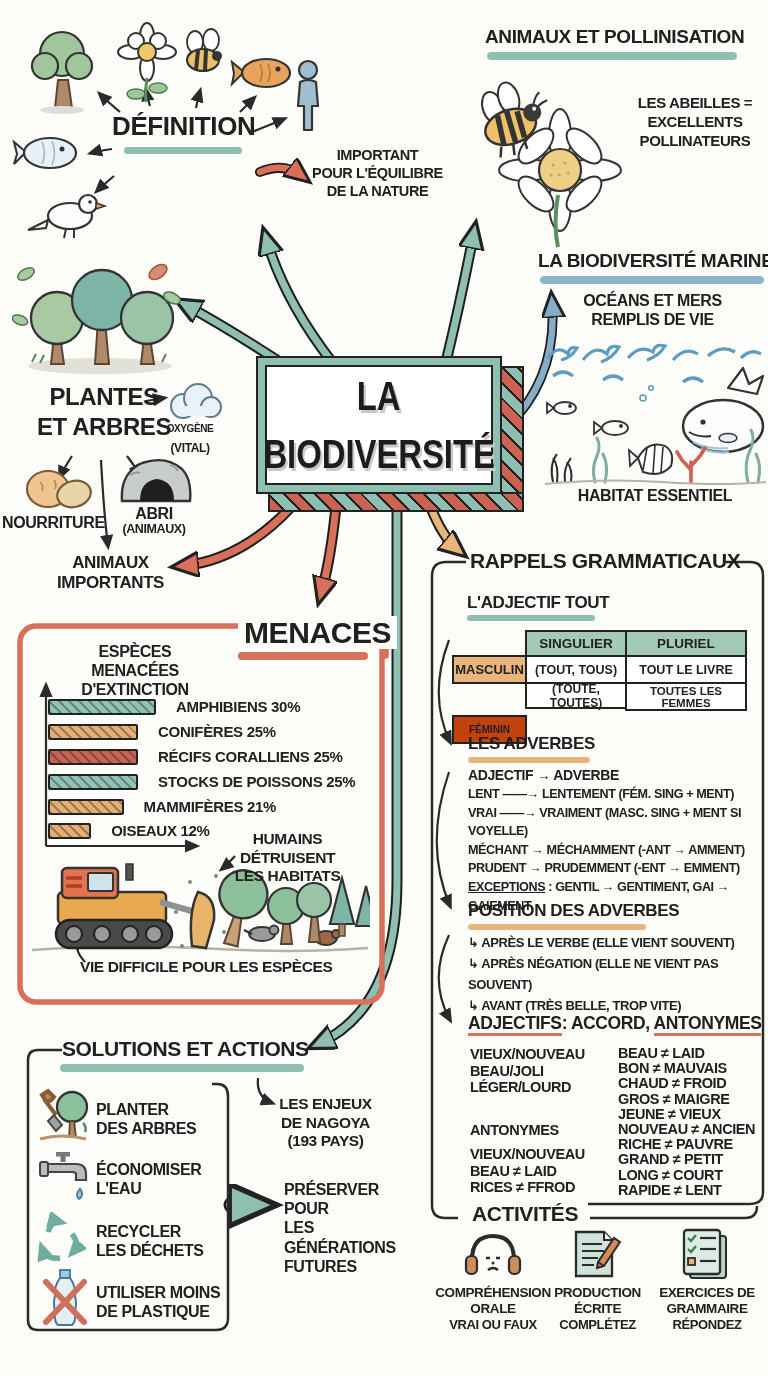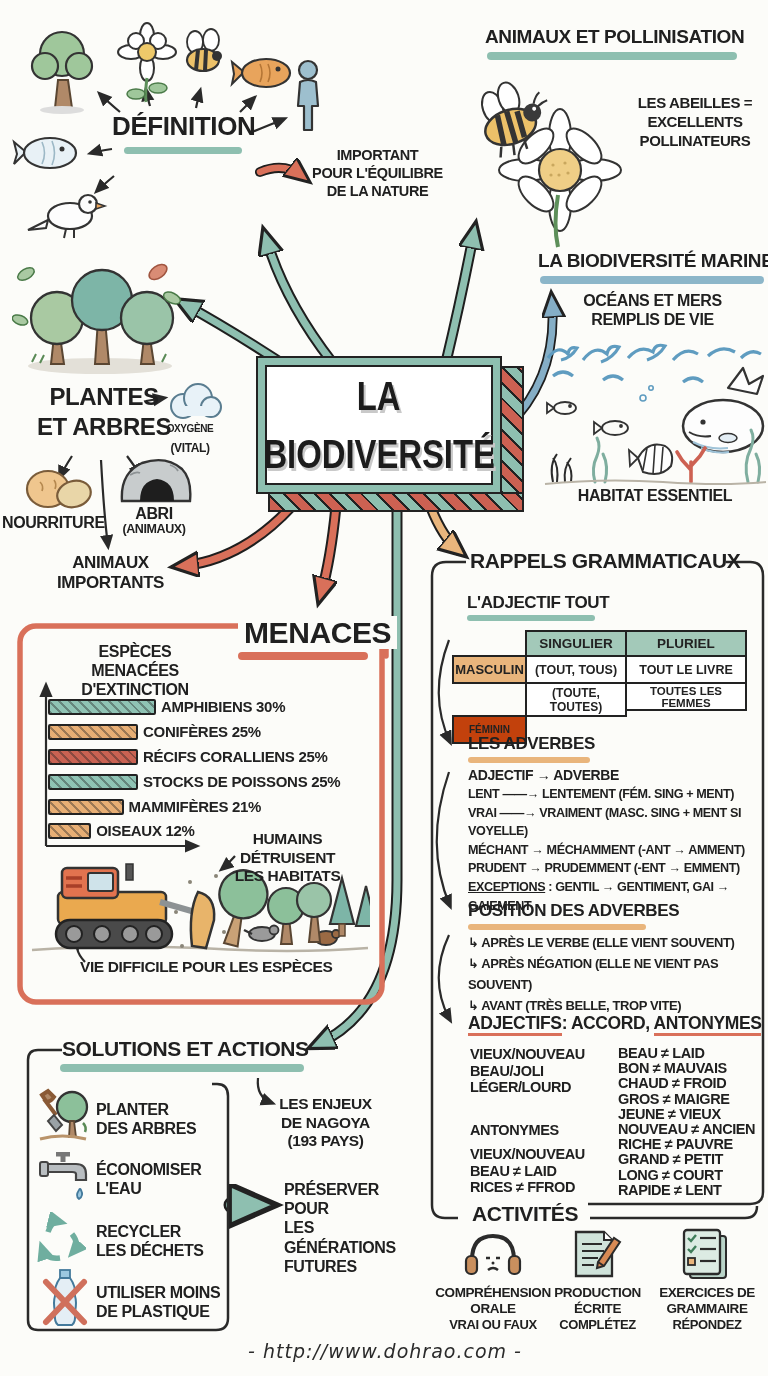--- a/index.html
+++ b/index.html
@@ -1,21 +1,21 @@
 <!DOCTYPE html>
 <html><head>
 <meta charset="utf-8">
 <style>
   html,body{margin:0;padding:0;background:#e8e8e4}
   .page{position:relative;width:768px;height:1376px;margin:0 auto;background:#fcfcf9;overflow:hidden;
         font-family:"Liberation Sans","DejaVu Sans",sans-serif;color:#222}
   .abs{position:absolute}
   .h{font-weight:700;color:#202020;letter-spacing:-0.4px;line-height:1.1;white-space:pre-line}
   .ctr{text-align:center}
-  .bar-row{display:flex;align-items:center;gap:5px}
+  .bar-row{display:flex;align-items:center;gap:20px}
   .bar{height:16px;border:2px solid #222;border-radius:2px;position:relative;box-sizing:border-box;flex:none}
   .bar::after{content:"";position:absolute;inset:0;
       background:repeating-linear-gradient(45deg,rgba(35,35,35,.38) 0 2px,transparent 2px 7px)}
   .bar-label{font-weight:700;font-size:15px;white-space:nowrap;letter-spacing:-0.3px}
   .ubar{position:absolute;height:7px;border-radius:4px}
   .tcell{position:absolute;border:2px solid #222;box-sizing:border-box;font-weight:700;
          display:flex;align-items:center;justify-content:center;text-align:center;background:#fff}
   .cbox-title{font-weight:700;letter-spacing:0;transform:scaleX(.82);transform-origin:center;
               text-shadow:2.5px 2.5px 0 #c9c9c9;color:#1c1c1c;line-height:1}
   .redline{border-bottom:3px solid #d9705a}
@@ -459,21 +459,21 @@
 
 <div class="abs h" style="left:467px;top:594px;font-size:17px">L'ADJECTIF TOUT</div>
 <div class="ubar" style="left:467px;top:615px;width:128px;height:6px;background:#8ebfb0"></div>
 
 <div class="tcell" style="left:525px;top:630px;width:102px;height:27px;background:#a3c9b9;font-size:13.5px">SINGULIER</div>
 <div class="tcell" style="left:625px;top:630px;width:122px;height:27px;background:#a3c9b9;font-size:13.5px">PLURIEL</div>
 <div class="tcell" style="left:452px;top:655px;width:75px;height:29px;background:#e9b57c;font-size:13px">MASCULIN</div>
 <div class="tcell" style="left:525px;top:655px;width:102px;height:29px;font-size:12.5px">(TOUT, TOUS)</div>
 <div class="tcell" style="left:625px;top:655px;width:122px;height:29px;font-size:12.5px">TOUT LE LIVRE</div>
 <div class="tcell" style="left:452px;top:715px;width:75px;height:29px;background:#c2410c;font-size:10px">FÉMININ</div>
-<div class="tcell" style="left:525px;top:682px;width:102px;height:35px;font-size:12px">(TOUTE, TOUTES)</div>
+<div class="tcell" style="left:525px;top:682px;width:102px;height:27px;font-size:12px">(TOUTE, TOUTES)</div>
 <div class="tcell" style="left:625px;top:682px;width:122px;height:29px;font-size:11.5px">TOUTES LES FEMMES</div>
 
 <div class="abs h" style="left:468px;top:735px;font-size:17px">LES ADVERBES</div>
 <div class="ubar" style="left:468px;top:757px;width:122px;height:6px;background:#e9b57c"></div>
 <div class="abs" style="left:468px;top:766px;width:296px">
   <div class="h" style="font-size:14px;line-height:19px">ADJECTIF → ADVERBE</div>
   <div class="h" style="font-size:12.6px;line-height:18.6px">LENT ——→ LENTEMENT (FÉM. SING + MENT)</div>
   <div class="h" style="font-size:12.6px;line-height:18.6px">VRAI ——→ VRAIMENT (MASC. SING + MENT SI VOYELLE)</div>
   <div class="h" style="font-size:12.6px;line-height:18.6px">MÉCHANT → MÉCHAMMENT (-ANT → AMMENT)</div>
   <div class="h" style="font-size:12.6px;line-height:18.6px">PRUDENT → PRUDEMMENT (-ENT → EMMENT)</div>
@@ -534,15 +534,14 @@
 <div class="abs h ctr" style="left:432px;top:1285px;width:122px;font-size:13.5px;line-height:1.2">COMPRÉHENSION
 ORALE</div>
 <div class="abs h ctr" style="left:432px;top:1318px;width:122px;font-size:13px">VRAI OU FAUX</div>
 <div class="abs h ctr" style="left:540px;top:1285px;width:115px;font-size:13.5px;line-height:1.2">PRODUCTION
 ÉCRITE</div>
 <div class="abs h ctr" style="left:540px;top:1318px;width:115px;font-size:13px">COMPLÉTEZ</div>
 <div class="abs h ctr" style="left:648px;top:1285px;width:118px;font-size:13.5px;line-height:1.2">EXERCICES DE
 GRAMMAIRE</div>
 <div class="abs h ctr" style="left:648px;top:1318px;width:118px;font-size:13px">RÉPONDEZ</div>
 
-<div class="abs ctr" style="left:230px;top:1340px;width:310px;font-size:19px;font-style:italic;letter-spacing:1px;font-family:'DejaVu Sans',sans-serif;color:#2b2b2b">- http://www.dohrao.com -</div>
 
 </div>
 
 </body></html>

